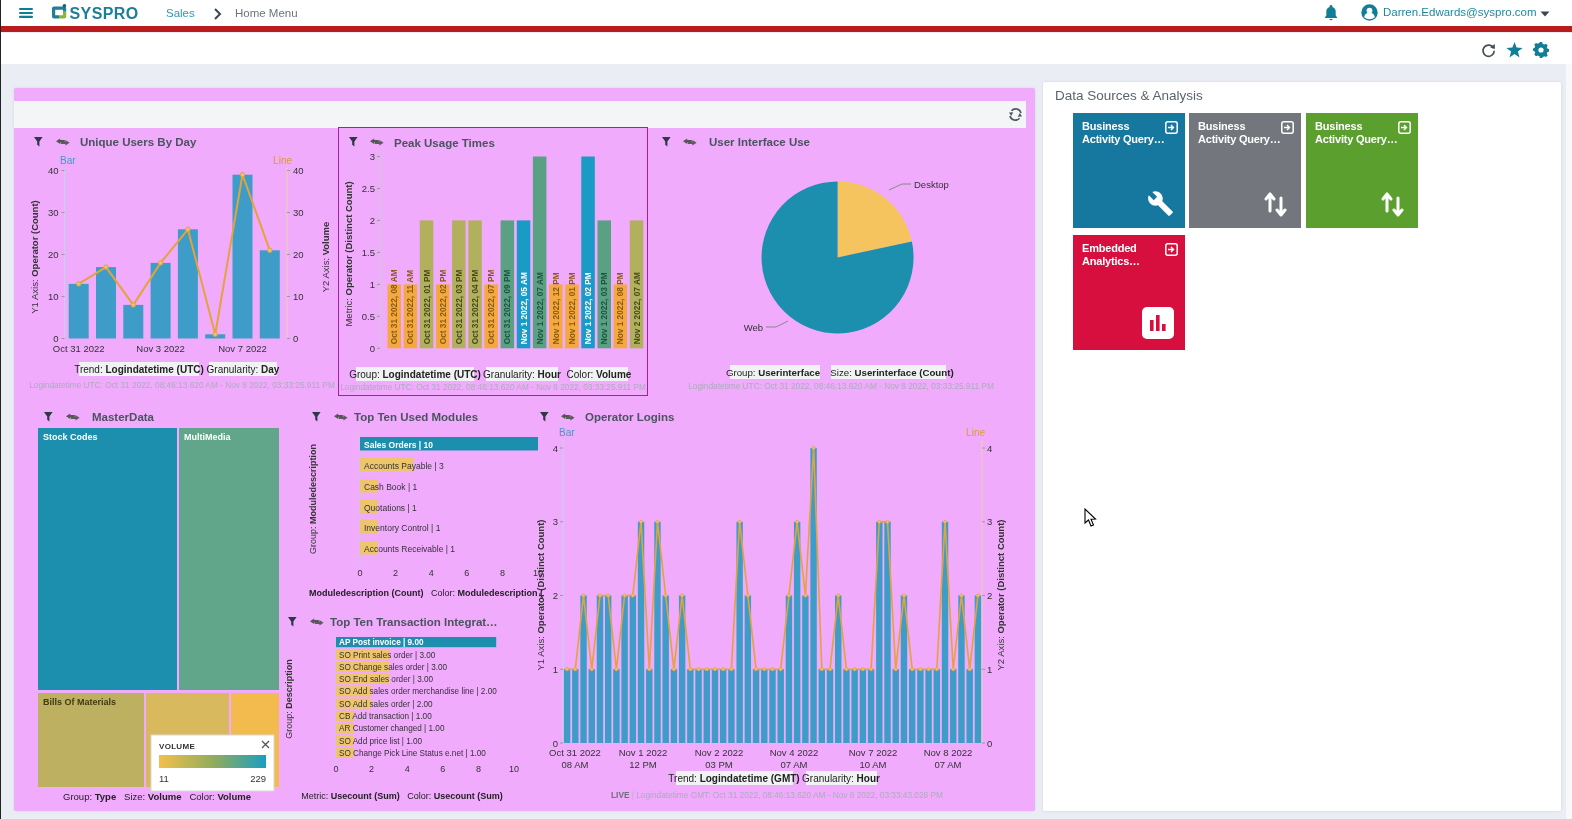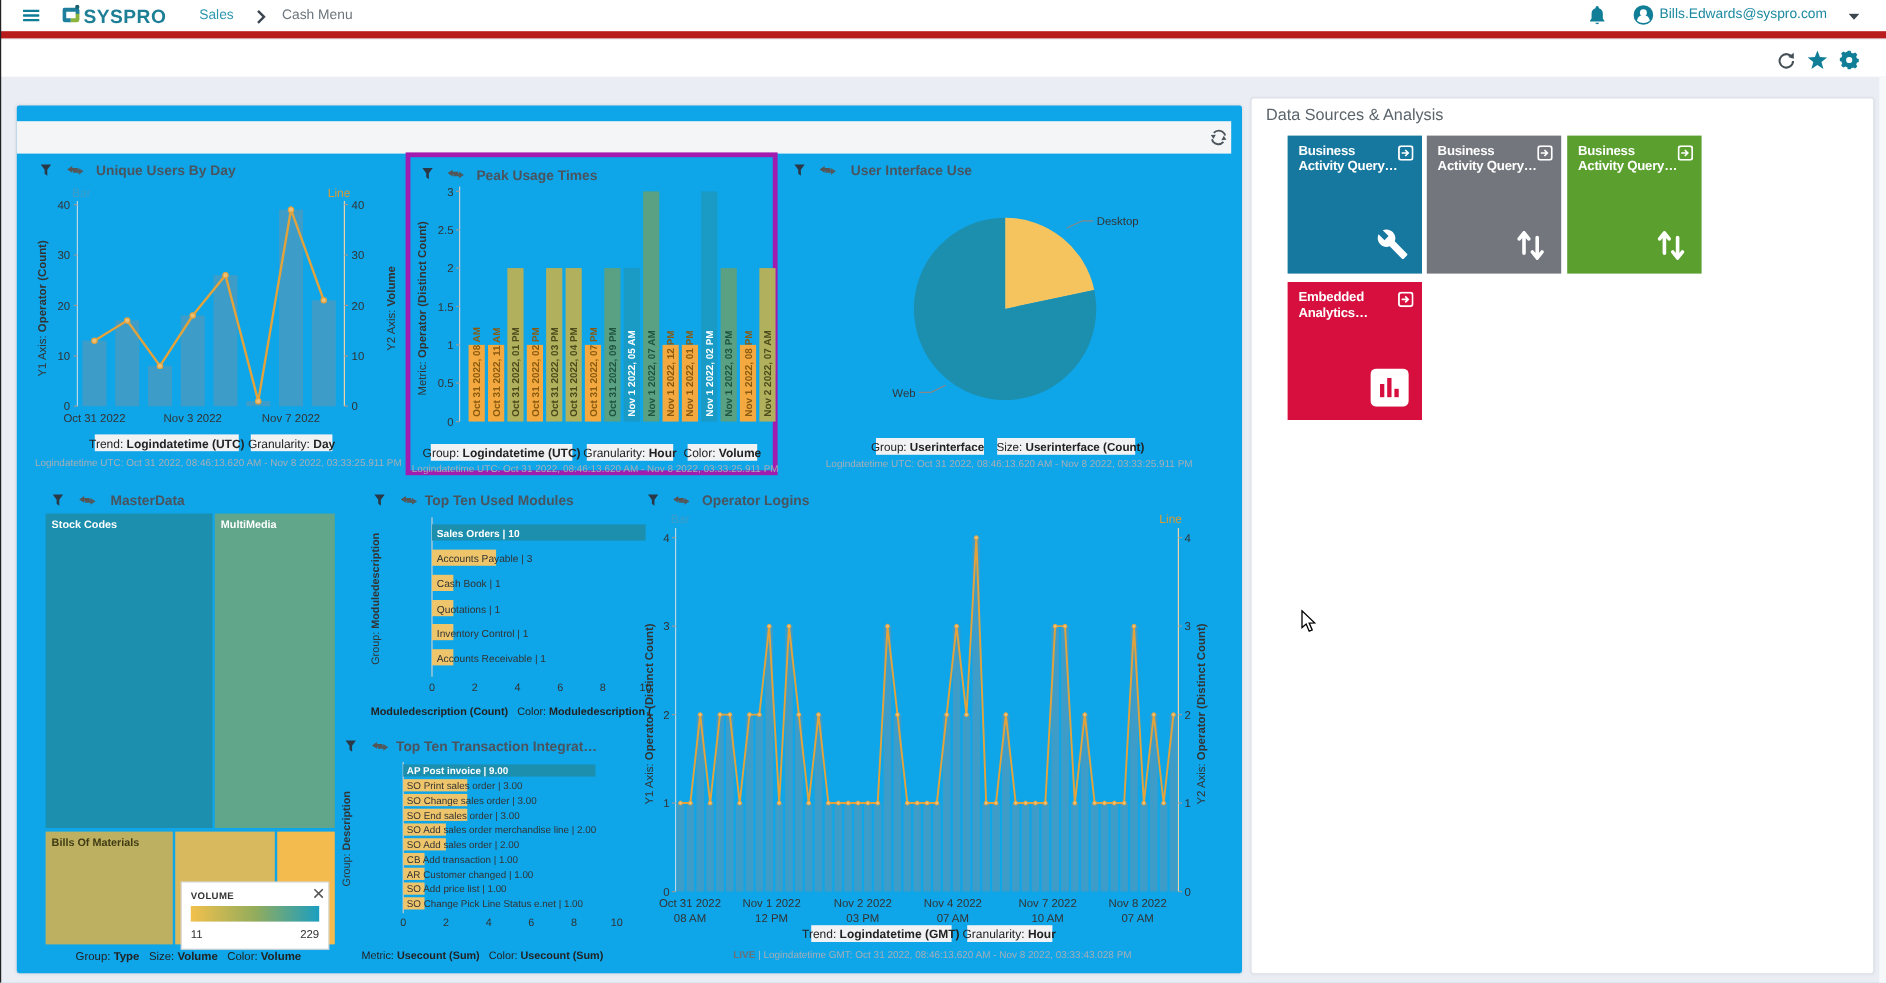--- a/index.html
+++ b/index.html
@@ -5,21 +5,21 @@
 * { margin:0; padding:0; box-sizing:border-box; }
 html,body { width:1572px; height:819px; overflow:hidden; }
 body { font-family:"Liberation Sans", sans-serif; background:#eaeef4; position:relative; }
 #page { position:absolute; left:0; top:0; width:1572px; height:819px; }
 .abs { position:absolute; }
 
 #topbar { left:0; top:0; width:1572px; height:32px; background:#fff; border-bottom:6px solid #b91c1c; }
 #toolbar2 { left:0; top:33px; width:1572px; height:31px; background:#fff; }
 #leftedge { left:0; top:0; width:1px; height:819px; background:#222; z-index:50; }
 #content { left:0; top:64px; width:1572px; height:755px; background:#eaeef4; }
-#lpanel { position:absolute; left:14px; top:24px; width:1021px; height:723px; background:#0ea5e9; border-radius:2px; box-shadow:0 0 3px rgba(0,0,0,0.10); }
+#lpanel { position:absolute; left:14px; top:24px; width:1021px; height:723px; background:#f0abfc; border-radius:2px; box-shadow:0 0 3px rgba(0,0,0,0.10); }
 #rpanel { position:absolute; left:1043px; top:18px; width:518px; height:729px; background:#fff; border-radius:2px; box-shadow:0 0 3px rgba(0,0,0,0.10); }
 #lstrip { position:absolute; left:0px; top:13px; width:1012px; height:27px; background:#f4f5f6; }
 .tile { position:absolute; }
 
 .rtile { position:absolute; width:112px; height:115px; color:#fff; }
 .rtile .tname { position:absolute; left:9px; top:7px; font-size:11px; font-weight:700; line-height:13px; width:88px; letter-spacing:-0.2px; }
 .rtile svg.corner { position:absolute; right:7px; top:8px; }
 .rtile svg.bigicon { position:absolute; right:11px; bottom:11px; }
 </style>
 </head>
@@ -36,33 +36,33 @@
     <svg class="abs" style="left:52px;top:4px" width="95" height="20" viewBox="0 0 95 20">
       <path d="M2 2.5 a2 2 0 0 0 -2 2 v8 a2 2 0 0 0 2 2 h5 v-3.2 H3.2 V5.7 H11 v2 h3.2 V4.5 a2 2 0 0 0 -2-2 z" fill="#1d7f9b"></path>
       <path d="M14.2 7.5 v5 a2 2 0 0 1 -2 2 H7 v-3.2 h4 V7.5 z" fill="#8ab43c"></path>
       <circle cx="12.4" cy="1.8" r="1.8" fill="#16606f"></circle>
       <text x="17.5" y="15" font-size="16" font-weight="700" letter-spacing="0.4" fill="#1d7f96" font-family="Liberation Sans, sans-serif">SYSPRO</text>
     </svg>
     <span class="abs" style="left:166px;top:7px;font-size:11.5px;color:#2e98ae;">Sales</span>
     <svg class="abs" style="left:213px;top:8px" width="9" height="12" viewBox="0 0 9 12">
         <path d="M2 1 L7 6 L2 11" fill="none" stroke="#3c4650" stroke-width="2"></path>
       </svg>
-    <span class="abs" style="left:235px;top:7px;font-size:11.5px;color:#6c757c;">Cash Menu</span>
+    <span class="abs" style="left:235px;top:7px;font-size:11.5px;color:#6c757c;">Home Menu</span>
 
     <svg class="abs" style="left:1324px;top:5px" width="14" height="16" viewBox="0 0 14 16">
       <path d="M7 0 a1.4 1.4 0 0 1 1.4 1.4 v0.5 a4.7 4.7 0 0 1 3.3 4.5 v4.1 l1.3 1.7 v0.8 H1 v-0.8 l1.3-1.7 V6.4 a4.7 4.7 0 0 1 3.3-4.5 v-0.5 A1.4 1.4 0 0 1 7 0 z" fill="#117e97"></path>
       <path d="M5.3 14 a1.8 1.8 0 0 0 3.4 0 z" fill="#117e97"></path>
     </svg>
 
     <svg class="abs" style="left:1361px;top:4px" width="17" height="17" viewBox="0 0 17 17">
       <circle cx="8.5" cy="8.5" r="8.2" fill="#117e97"></circle>
       <circle cx="8.5" cy="6.6" r="2.9" fill="#fff"></circle>
       <path d="M3.1 13.2 a5.5 5.5 0 0 1 10.8 0 a8.2 8.2 0 0 1 -10.8 0 z" fill="#fff"></path>
     </svg>
-    <span class="abs" style="left:1383px;top:6px;font-size:11.5px;color:#1c89a0;">Bills.Edwards@syspro.com</span>
+    <span class="abs" style="left:1383px;top:6px;font-size:11.5px;color:#1c89a0;">Darren.Edwards@syspro.com</span>
     <svg class="abs" style="left:1540px;top:11px" width="10" height="7" viewBox="0 0 10 7">
         <path d="M0.5 0.5 L5 5.5 L9.5 0.5 z" fill="#3c4650"></path>
       </svg>
   </div>
 
   <div class="abs" id="toolbar2">
     <svg class="abs" style="left:1481px;top:10px" width="15" height="15" viewBox="0 0 15 15">
       <path d="M12.6 5.2 a5.6 5.6 0 1 0 0.6 2.6" fill="none" stroke="#454f56" stroke-width="1.7"></path>
       <path d="M13.8 1 L13.9 5.9 L9.2 4.5 z" fill="#454f56"></path>
     </svg>
@@ -141,21 +141,21 @@
             </g>
             <g transform="translate(305,129) rotate(-90)">
               <text x="0" y="0" font-size="9.5" fill="#333" text-anchor="middle" font-family="Liberation Sans, sans-serif"><tspan font-weight="400">Y2 Axis: </tspan><tspan font-weight="700">Volume</tspan></text>
             </g>
             <rect x="55" y="234" width="120" height="14" fill="#f1f2f3"></rect>
             <rect x="185" y="234" width="68" height="14" fill="#f1f2f3"></rect>
             <text x="115" y="245" font-size="10" fill="#222" text-anchor="middle" font-family="Liberation Sans, sans-serif"><tspan font-weight="400">Trend: </tspan><tspan font-weight="700">Logindatetime (UTC)</tspan></text>
             <text x="219" y="245" font-size="10" fill="#222" text-anchor="middle" font-family="Liberation Sans, sans-serif"><tspan font-weight="400">Granularity: </tspan><tspan font-weight="700">Day</tspan></text>
             <text x="158" y="260" font-size="8.3" fill="#a7afb7" text-anchor="middle" font-family="Liberation Sans, sans-serif">Logindatetime UTC: Oct 31 2022, 08:46:13.620 AM - Nov 8 2022, 03:33:25.911 PM</text>
           </svg></div>
-      <div id="c2" class="tile" style="left:324px;top:39px;width:310px;height:269px;border:4px solid #a21caf;"><svg width="308" height="267" viewBox="0 0 308 267">
+      <div id="c2" class="tile" style="left:324px;top:39px;width:310px;height:269px;border:1px solid #a21caf;"><svg width="308" height="267" viewBox="0 0 308 267">
             <path d="M10 9 h8.6 l-3.2 4.4 v5 l-2.2 -1.6 v-3.4 z" fill="#2b3845"></path>
             <g transform="translate(31,10)" fill="#555">
               <path d="M0 3.2 L4.2 0.4 v1.7 h4.6 v2.2 H4.2 v1.7 z"></path>
               <path d="M13.6 4.8 L9.4 7.6 v-1.7 H4.8 v-2.2 h4.6 V2 z" opacity="0.95"></path>
             </g>
             <text x="55" y="19" font-size="11.5" fill="#4a545e" text-anchor="start" font-weight="600" font-family="Liberation Sans, sans-serif">Peak Usage Times</text>
             <line x1="41" y1="24.5" x2="41" y2="220.3" stroke="#c7cdd1" stroke-width="1"></line>
             <line x1="38" y1="220.3" x2="41" y2="220.3" stroke="#999" stroke-width="1"></line>
             <text x="36" y="223.8" font-size="9.5" fill="#333" text-anchor="end" font-family="Liberation Sans, sans-serif">0</text>
             <line x1="38" y1="188.3" x2="41" y2="188.3" stroke="#999" stroke-width="1"></line>

